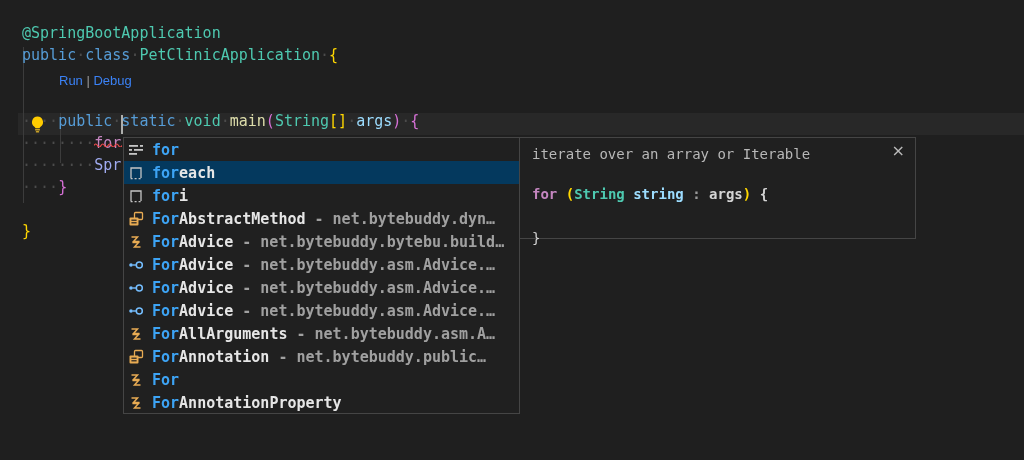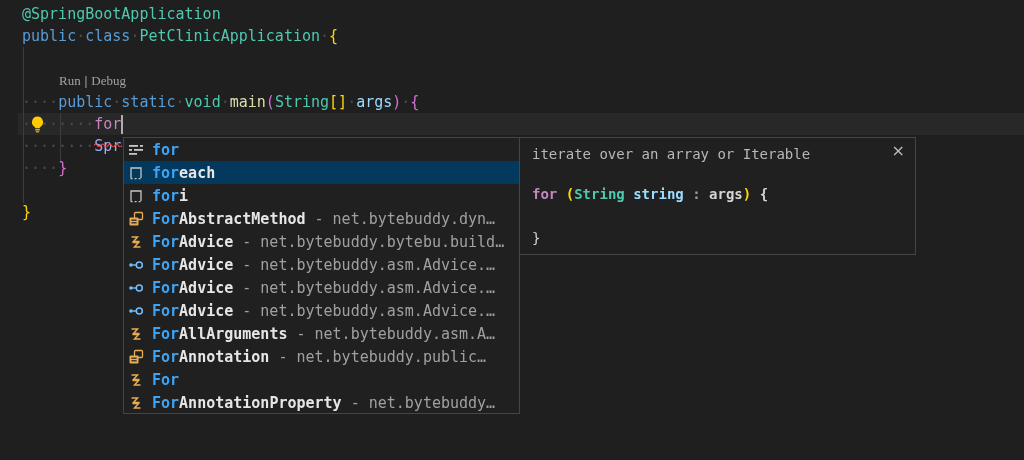--- a/index.html
+++ b/index.html
@@ -4,55 +4,55 @@
 <style>
   html,body{margin:0;padding:0;}
   body{
     width:1024px;height:460px;position:relative;overflow:hidden;
     background:#1f1f1f;font-family:"DejaVu Sans Mono",monospace;
   }
   
   #editor{position:absolute;inset:0;}
   .code-line{
     position:absolute;left:22px;height:22px;line-height:22px;
-    font:15px/22px "DejaVu Sans Mono",monospace;white-space:pre;
+    font:15px/22px "DejaVu Sans Mono",monospace;white-space:pre;margin-top:19px;
   }
   .current-line{
     position:absolute;left:18px;top:113px;width:1006px;height:22px;
     background:#282828;
   }
   .indent-guide{position:absolute;width:1px;background:#3c3c3c;}
   #guide-class{left:23px;top:47px;height:156px;}
   #guide-method{left:60px;top:113px;height:50px;}
   #codelens{
     position:absolute;left:59px;top:73px;height:17px;line-height:17px;
     font:13px "Liberation Sans",sans-serif;color:#999999;white-space:pre;
   }
-  #codelens a{color:#a3a3a3;text-decoration:none;cursor:pointer;font-family:Liberation Serif, serif;}
+  #codelens a{color:#3b82f6;text-decoration:none;cursor:pointer;}
   #lightbulb{position:absolute;left:28px;top:115px;width:19px;height:19px;}
   #cursor{position:absolute;left:121px;top:115px;width:2px;height:19px;background:#aeafad;}
   #squiggle{position:absolute;left:94px;top:132px;width:28px;height:5px;}
   
   #suggest{
     position:absolute;left:123px;top:137px;width:397px;height:277px;
     background:#202020;border:1px solid #454545;box-sizing:border-box;z-index:10;
   }
   .suggest-row{
     display:flex;align-items:center;height:23px;padding:0 4px;
     font:600 15px "DejaVu Sans Mono",monospace;white-space:nowrap;overflow:hidden;
     cursor:pointer;color:#e4e4e4;
   }
   .suggest-row.selected{background:#04395e;}
   .suggest-row .sicon{flex:0 0 16px;width:16px;height:16px;margin-right:8px;}
   .suggest-row .match{color:#3da4f5;}
   .suggest-row .rest{color:#e6e6e6;}
-  .suggest-row .detail{color:#a0a0a0;font-weight:400;margin-left:9px;}
+  .suggest-row .detail{color:#a0a0a0;font-weight:700;margin-left:9px;}
   
   #docs{
-    position:absolute;left:519px;top:137px;width:397px;height:118px;
+    position:absolute;left:519px;top:137px;width:397px;height:102px;
     background:#202020;border:1px solid #454545;box-sizing:border-box;z-index:9;
   }
   #docs-title{
     position:absolute;left:12px;top:8px;font:14px "DejaVu Sans Mono",monospace;
     color:#b8b8b8;white-space:pre;
   }
   #docs-close{
     position:absolute;right:10px;top:4px;font:16px "DejaVu Sans",sans-serif;
     color:#bbbbbb;cursor:pointer;line-height:18px;
   }
@@ -205,21 +205,20 @@
         </svg></span>
       <span class="match">For</span>
     </div>
     <div class="suggest-row">
       <span class="sicon"><svg width="16" height="16" viewBox="0 0 16 16" fill="none" stroke="#E8AB53" stroke-width="1.5">
           <path d="M3.5 3h6L5.5 7.5h6"></path>
           <path d="M4.5 8.5h6L6.5 13h6"></path>
         </svg></span>
       <span class="match">For</span>
       <span class="rest">AnnotationProperty</span>
-      <span class="detail">- net.bytebuddy…</span>
     </div>
   </div>
 
 <div id="docs">
   <div id="docs-title">iterate over an array or Iterable</div>
   <div id="docs-close">×</div>
   <div id="docs-code-1" class="docs-code"><span style="color: rgb(197, 134, 192);">for</span><span style="color: rgb(212, 212, 212);"> </span><span style="color: rgb(255, 215, 0);">(</span><span style="color: rgb(78, 201, 176);">String</span><span style="color: rgb(212, 212, 212);"> </span><span style="color: rgb(156, 220, 254);">string</span><span style="color: rgb(212, 212, 212);"> </span><span style="color: rgb(154, 154, 154);">:</span><span style="color: rgb(212, 212, 212);"> </span><span style="color: rgb(212, 212, 212);">args</span><span style="color: rgb(255, 215, 0);">)</span><span style="color: rgb(212, 212, 212);"> </span><span style="color: rgb(212, 212, 212);">{</span></div>
   <div id="docs-code-2" class="docs-code" style="color:#d4d4d4;">}</div>
 </div>
 

